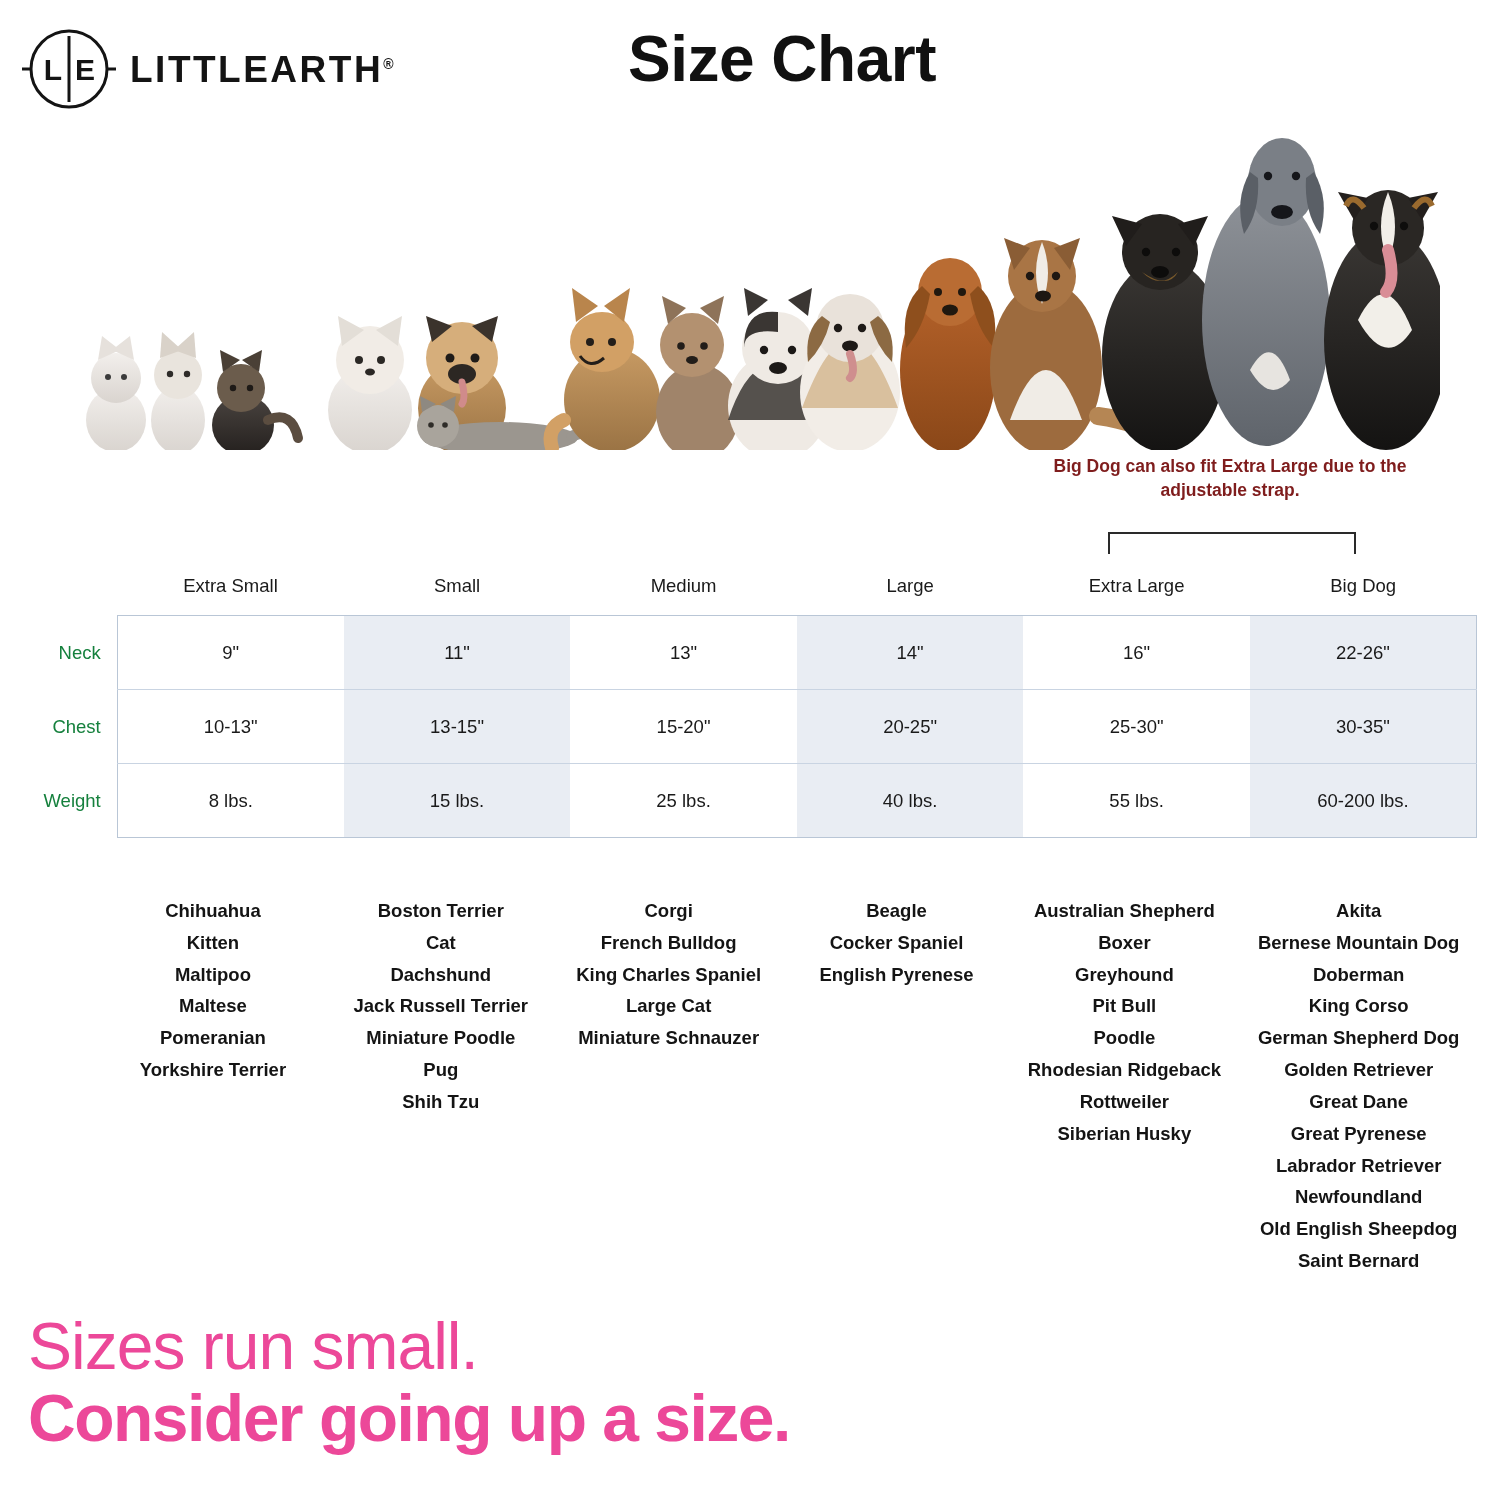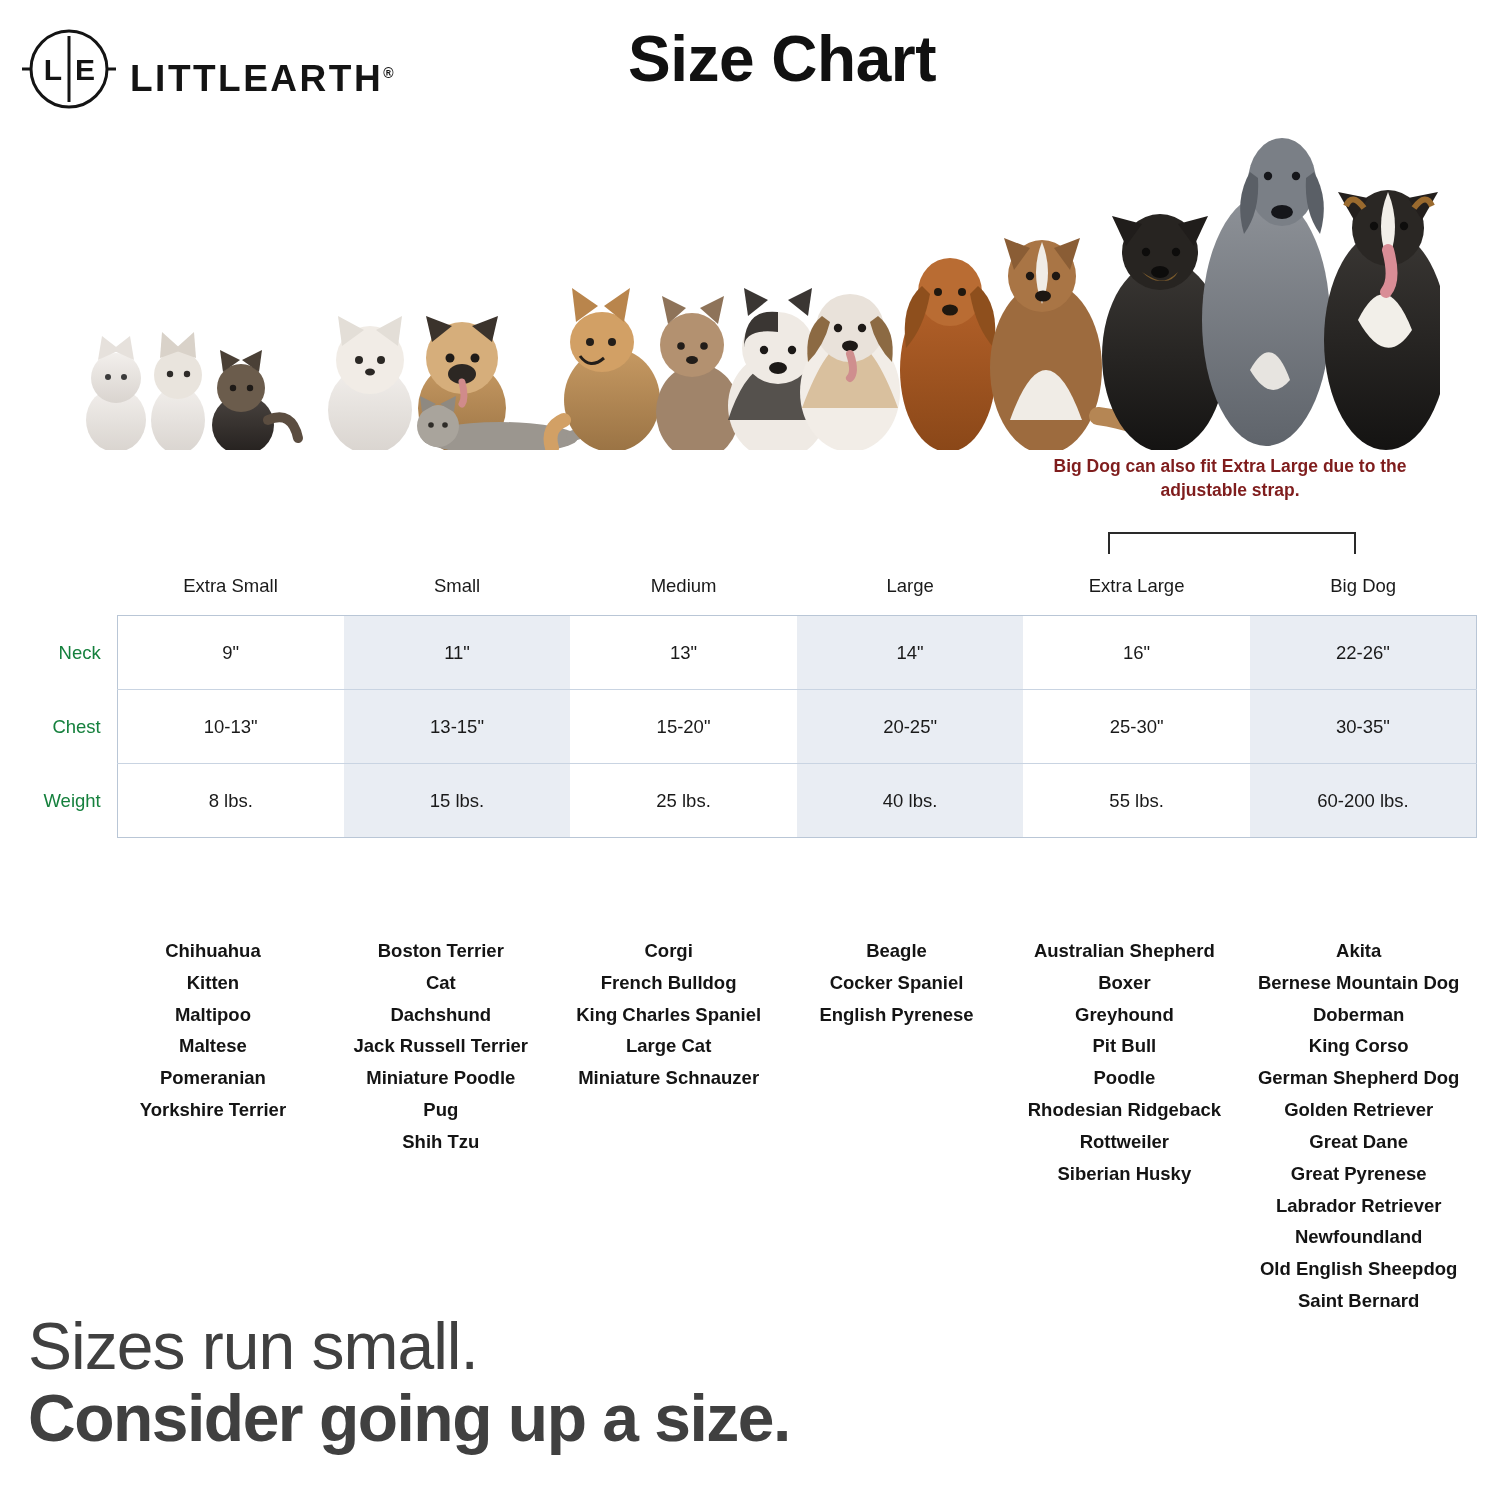--- a/index.html
+++ b/index.html
@@ -35,21 +35,21 @@
     height: 94px;
     position: relative;
   }
   .logo-text {
     font-family: "Liberation Sans", sans-serif;
     font-weight: bold;
     font-size: 37px;
     letter-spacing: 2.5px;
     color: #141414;
     position: relative;
-    top: 10px;
+    top: 1px;
   }
   .logo-reg {
     font-size: 14px;
     vertical-align: super;
     letter-spacing: 0;
   }
   .page-title {
     position: absolute;
     left: 0;
     right: 0;
@@ -142,21 +142,21 @@
     background: #e9edf3;
   }
   .size-table tr.first-data td.cell { border-top: 1px solid #b9c6d6; }
   .size-table tr.last-data td.cell { border-bottom: 1px solid #b9c6d6; }
   .size-table td.cell.edge-left { border-left: 1px solid #b9c6d6; }
   .size-table td.cell.edge-right { border-right: 1px solid #b9c6d6; }
 
   
   .breeds {
     position: absolute;
-    top: 935px;
+    top: 895px;
     left: 109px;
     width: 1360px;
     display: flex;
     gap: 20px;
   }
   .breed-col {
     width: 226px;
     text-align: center;
     font-size: 18.5px;
     font-weight: bold;
@@ -166,21 +166,21 @@
   .breed-col .b {
     white-space: nowrap;
   }
   .breed-col.wide { width: 240px; }
 
   
   .callout {
     position: absolute;
     left: 28px;
     bottom: 28px;
-    color: #404040;
+    color: #ec4899;
   }
   .callout .line1 {
     font-size: 66px;
     font-weight: normal;
     letter-spacing: -1px;
     line-height: 1.05;
   }
   .callout .line2 {
     font-size: 66px;
     font-weight: bold;

